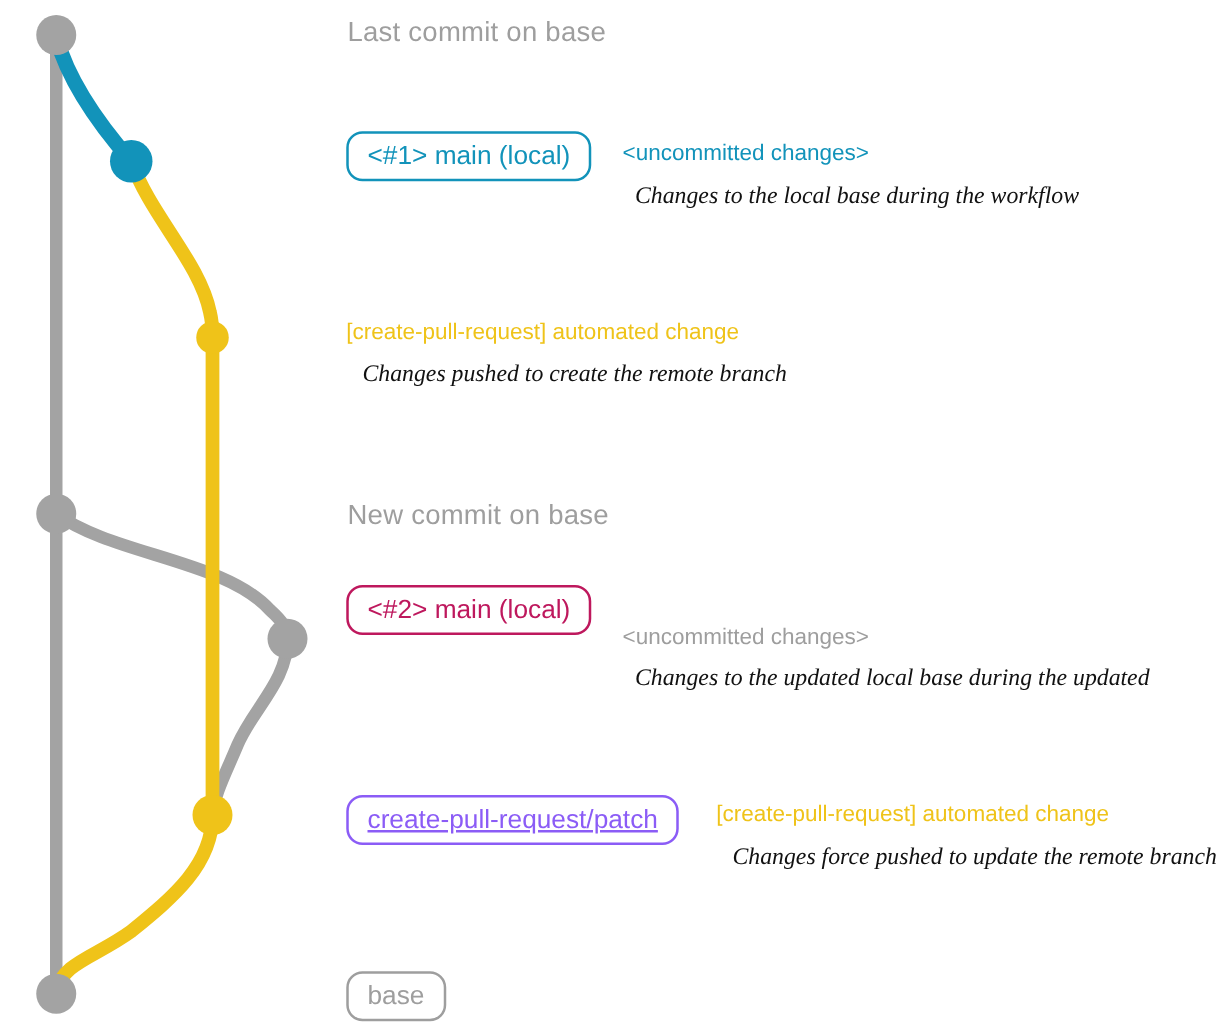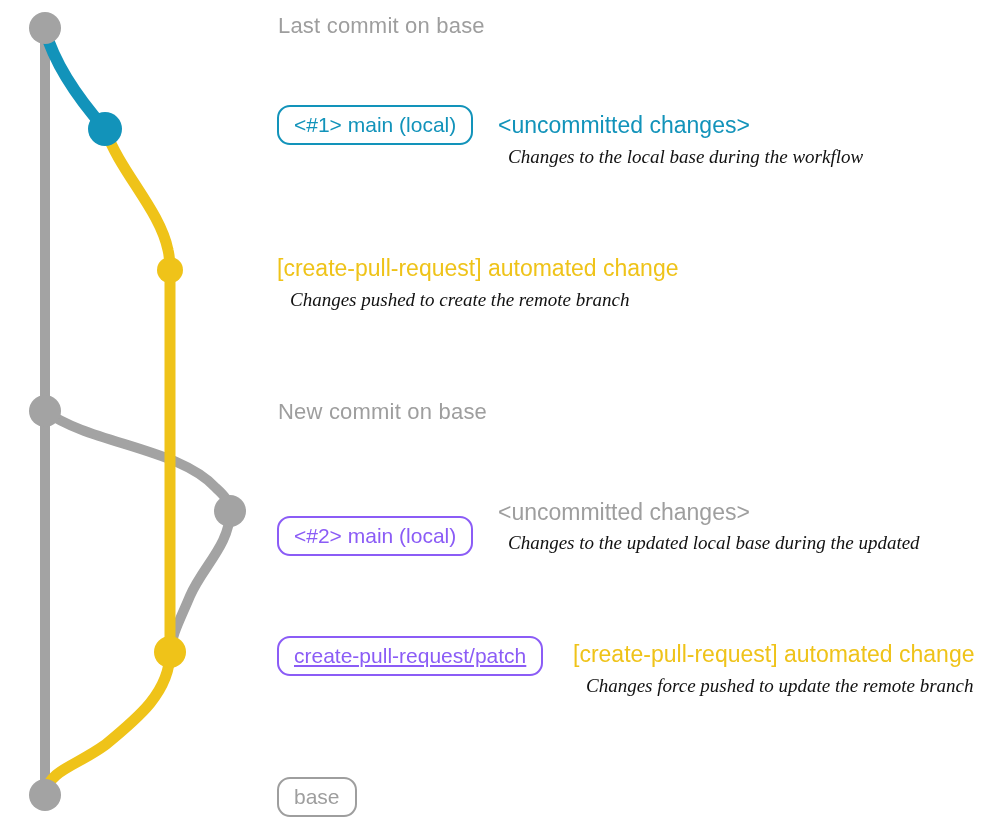--- a/index.html
+++ b/index.html
@@ -24,21 +24,21 @@
   }
   .badge {
     font-size: 21px;
     padding: 6px 15px;
     border: 2px solid;          
     border-radius: 13px;
     display: inline-block;
     background: #ffffff;
   }
   .heading {
-    font-size: 23px;
+    font-size: 18px;
   }
   .desc {
     font-family: "Liberation Serif", "DejaVu Serif", serif;
     font-size: 19px;
     font-style: italic;
   }
 </style>
 </head>
 <body>
 
@@ -67,21 +67,21 @@
 
   <div class="abs badge" style="left: 257px; top: 105px; color: rgb(18, 147, 186);" data-bind="rows.local_main_1.badge" data-bind-style="color:colors.blue">&lt;#1&gt; main (local)</div>
   <div class="abs heading" style="left: 478px; top: 112px; color: rgb(18, 147, 186);" data-bind="rows.local_main_1.heading" data-bind-style="color:colors.blue">&lt;uncommitted changes&gt;</div>
   <div class="abs desc" style="left: 488px; top: 146px; color: rgb(17, 17, 17);" data-bind="rows.local_main_1.desc" data-bind-style="color:colors.desc_text">Changes to the local base during the workflow</div>
 
   <div class="abs heading" style="left: 257px; top: 255px; color: rgb(239, 195, 25);" data-bind="rows.automated_change_1.heading" data-bind-style="color:colors.yellow">[create-pull-request] automated change</div>
   <div class="abs desc" style="left: 270px; top: 289px; color: rgb(17, 17, 17);" data-bind="rows.automated_change_1.desc" data-bind-style="color:colors.desc_text">Changes pushed to create the remote branch</div>
 
   <div class="abs caption" style="left: 258px; top: 399px; color: rgb(158, 158, 158);" data-bind="captions.new_commit" data-bind-style="color:colors.gray_text">New commit on base</div>
 
-  <div class="abs badge" style="left: 257px; top: 516px; color: #8b5cf6;" data-bind="rows.local_main_2.badge" data-bind-style="color:colors.gray_text">&lt;#2&gt; main (local)</div>
+  <div class="abs badge" style="left: 257px; top: 468px; color: #be185d;" data-bind="rows.local_main_2.badge" data-bind-style="color:colors.gray_text">&lt;#2&gt; main (local)</div>
   <div class="abs heading" style="left: 478px; top: 499px; color: rgb(158, 158, 158);" data-bind="rows.local_main_2.heading" data-bind-style="color:colors.gray_text">&lt;uncommitted changes&gt;</div>
   <div class="abs desc" style="left: 488px; top: 532px; color: rgb(17, 17, 17);" data-bind="rows.local_main_2.desc" data-bind-style="color:colors.desc_text">Changes to the updated local base during the updated</div>
 
   <div class="abs badge" style="left: 257px; top: 636px; color: #8b5cf6; text-decoration: underline;" data-bind="rows.automated_change_2.badge" data-bind-style="color:colors.yellow">create-pull-request/patch</div>
   <div class="abs heading" style="left: 553px; top: 641px; color: rgb(239, 195, 25);" data-bind="rows.automated_change_2.heading" data-bind-style="color:colors.yellow">[create-pull-request] automated change</div>
   <div class="abs desc" style="left: 566px; top: 675px; color: rgb(17, 17, 17);" data-bind="rows.automated_change_2.desc" data-bind-style="color:colors.desc_text">Changes force pushed to update the remote branch</div>
 
   <div class="abs badge" style="left: 257px; top: 777px; color: rgb(158, 158, 158);" data-bind="rows.merge.badge" data-bind-style="color:colors.gray_text">base</div>
 
 </div>

